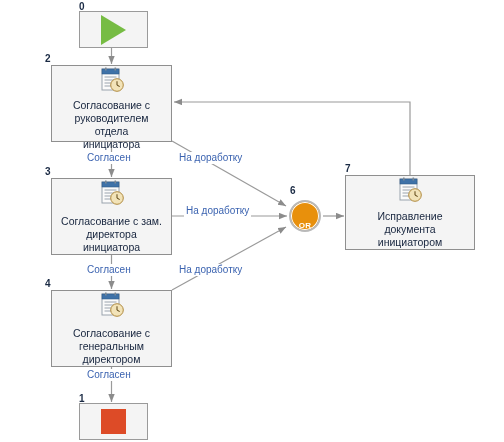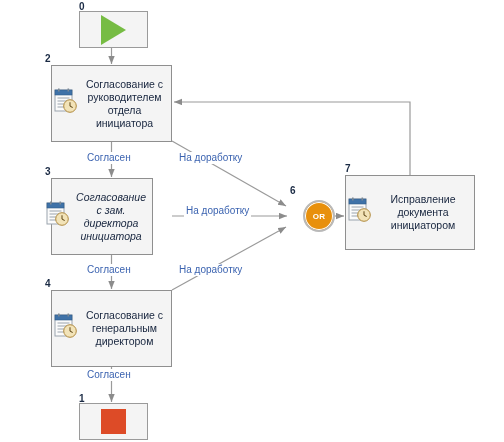--- a/index.html
+++ b/index.html
@@ -56,23 +56,23 @@
     background: #dd4b27;
   }
 
   
   .task {
     position: absolute;
     background: #f4f4f4;
     border: 1px solid #8f8f8f;
     box-sizing: border-box;
     display: flex;
-    flex-direction: row;
+    flex-direction: column;
     align-items: center;
-    justify-content: flex-end;
+    justify-content: space-between;
   }
   .task .icon-wrap {
     position: relative;
     width: 26px;
     height: 28px;
     margin-bottom: 5px;
   }
   .task .label {
     font-size: 10.5px;
     color: #16243d;
@@ -184,21 +184,21 @@
         <line x1="18" y1="19" x2="18" y2="15.2" stroke="#6b5424" stroke-width="1.1"></line>
         <line x1="18" y1="19" x2="20.7" y2="20.6" stroke="#6b5424" stroke-width="1.1"></line>
       </svg>
     </span>
     <span class="label">Согласование с
 руководителем отдела
 инициатора</span>
   </div>
 
   <div class="num" style="left:45px; top:167px;">3</div>
-  <div class="task" style="left:51px; top:178px; width:102px; height:77px;font-style:italic;">
+  <div class="task" style="left:51px; top:178px; width:121px; height:77px;">
     <span class="icon-wrap">
       <svg width="26" height="28" viewBox="0 0 26 28" xmlns="http://www.w3.org/2000/svg">
         <rect x="3" y="3" width="17" height="21" fill="#fbfbfb" stroke="#9aa3ad" stroke-width="1"></rect>
         <rect x="3" y="3" width="17" height="5" fill="#3f72a8" stroke="#2f5a88" stroke-width="0.6"></rect>
         <rect x="6" y="1.5" width="1.6" height="3" fill="#7b8894"></rect>
         <rect x="15.5" y="1.5" width="1.6" height="3" fill="#7b8894"></rect>
         <line x1="5.5" y1="11" x2="17.5" y2="11" stroke="#9aa3ad" stroke-width="1"></line>
         <line x1="5.5" y1="14" x2="17.5" y2="14" stroke="#9aa3ad" stroke-width="1"></line>
         <line x1="5.5" y1="17" x2="14" y2="17" stroke="#9aa3ad" stroke-width="1"></line>
         <line x1="5.5" y1="20" x2="12" y2="20" stroke="#9aa3ad" stroke-width="1"></line>
@@ -226,21 +226,21 @@
         <circle cx="18" cy="19" r="6.3" fill="#f2e3b8" stroke="#b08a3e" stroke-width="1"></circle>
         <line x1="18" y1="19" x2="18" y2="15.2" stroke="#6b5424" stroke-width="1.1"></line>
         <line x1="18" y1="19" x2="20.7" y2="20.6" stroke="#6b5424" stroke-width="1.1"></line>
       </svg>
     </span>
     <span class="label">Согласование с
 генеральным директором</span>
   </div>
 
   <div class="num" style="left:290px; top:186px;">6</div>
-  <div class="gateway" style="left:303px; top:200px;">
+  <div class="gateway" style="left:289px; top:200px;align-items:flex-end;">
     <span class="g-label">OR</span>
   </div>
 
   <div class="num" style="left:345px; top:164px;">7</div>
   <div class="task" style="left:345px; top:175px; width:130px; height:75px;">
     <span class="icon-wrap">
       <svg width="26" height="28" viewBox="0 0 26 28" xmlns="http://www.w3.org/2000/svg">
         <rect x="3" y="3" width="17" height="21" fill="#fbfbfb" stroke="#9aa3ad" stroke-width="1"></rect>
         <rect x="3" y="3" width="17" height="5" fill="#3f72a8" stroke="#2f5a88" stroke-width="0.6"></rect>
         <rect x="6" y="1.5" width="1.6" height="3" fill="#7b8894"></rect>

